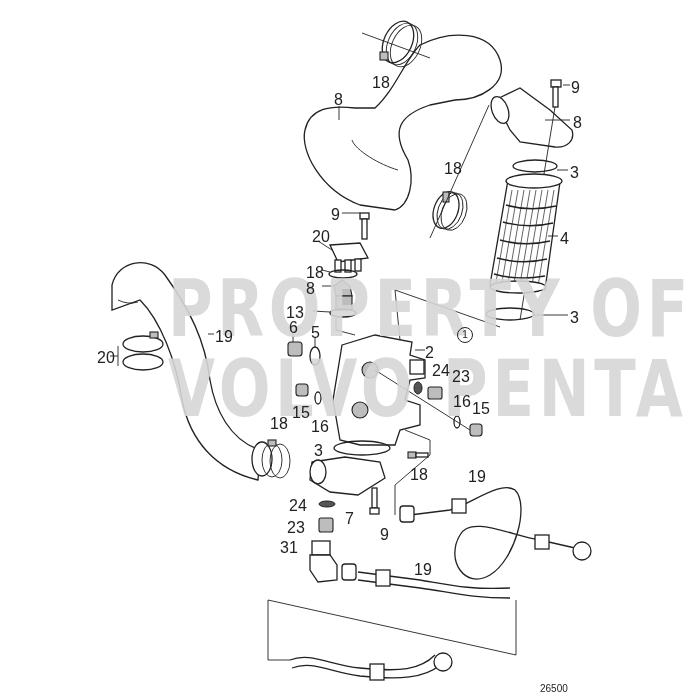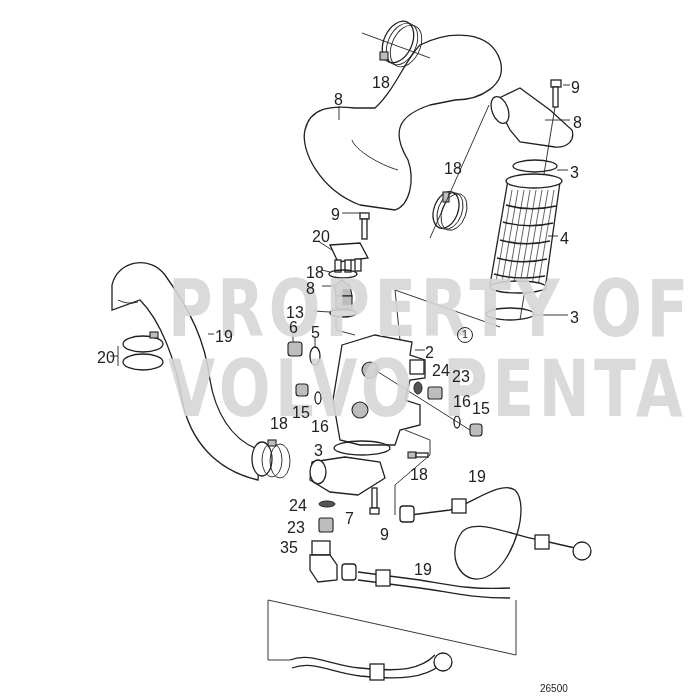--- a/index.html
+++ b/index.html
@@ -244,18 +244,18 @@
   <span class="callout" style="left:453px;top:394px">16</span>
   <span class="callout" style="left:472px;top:401px">15</span>
   <span class="callout" style="left:270px;top:416px">18</span>
   <span class="callout" style="left:314px;top:443px">3</span>
   <span class="callout" style="left:410px;top:467px">18</span>
   <span class="callout" style="left:468px;top:469px">19</span>
   <span class="callout" style="left:289px;top:498px">24</span>
   <span class="callout" style="left:345px;top:511px">7</span>
   <span class="callout" style="left:287px;top:520px">23</span>
   <span class="callout" style="left:380px;top:527px">9</span>
-  <span class="callout" style="left:280px;top:540px">35</span>
+  <span class="callout" style="left:280px;top:540px">31</span>
   <span class="callout" style="left:414px;top:562px">19</span>
 
   <div class="circled">1</div>
   <div class="fig-no">26500</div>
 </div>
 
 </body></html>

